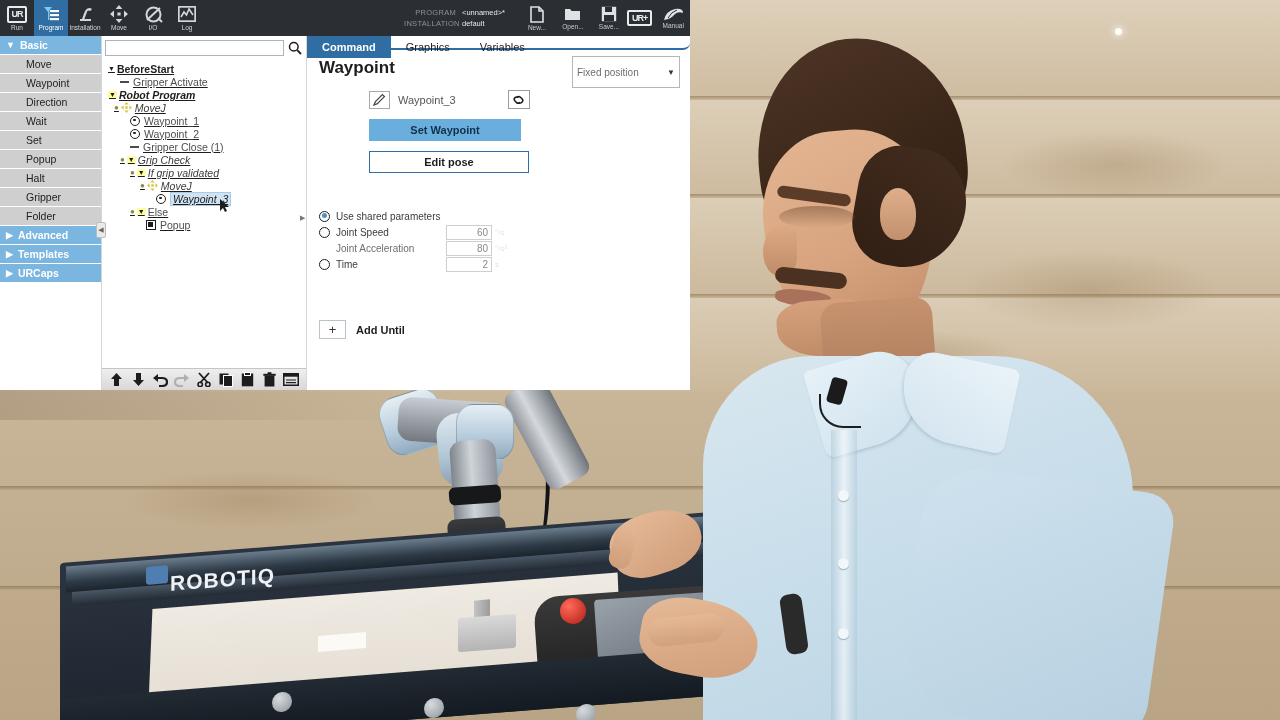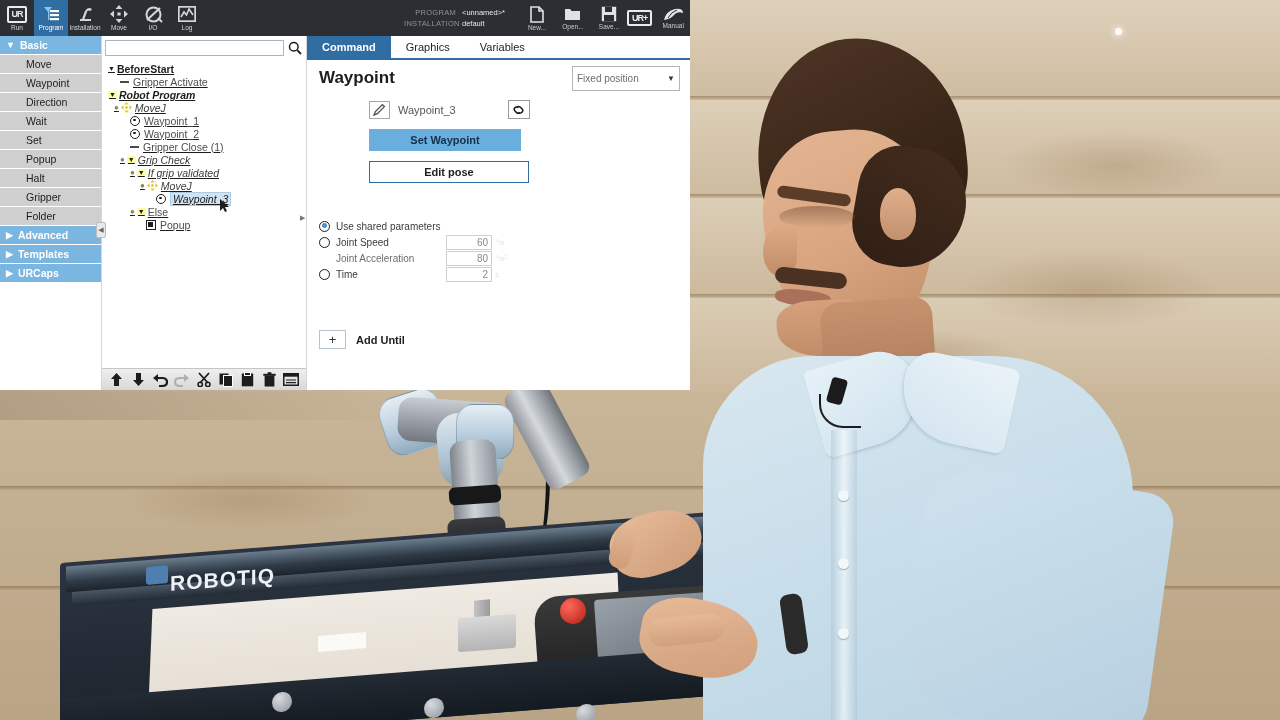--- a/index.html
+++ b/index.html
@@ -415,33 +415,33 @@
 
   .treetools {
     height: 22px; background: linear-gradient(180deg,#efefef,#d8d8d8);
     border-top: 1px solid #c5c5c5; display: flex; align-items: center;
     justify-content: space-around; padding: 0 4px;
   }
   .ttool { width: 17px; height: 17px; display:flex; align-items:center; justify-content:center; cursor:pointer; }
 
   
   .panel { flex: 1; background: #fff; position: relative; }
-  .tabs { display: flex; height: 24px; border-bottom: 2px solid #2f6da3; }
+  .tabs { display: flex; height: 14px; border-bottom: 2px solid #2f6da3; border-radius: 8px; }
   .tab {
     padding: 0 14px; height: 22px; display: flex; align-items: center;
     font-size: 11px; color: #1d1d1d; cursor: pointer; border: 1px solid transparent;
   }
   .tab.active { background: #2f6da3; color: #fff; font-weight: bold; }
 
   .panel-inner { padding: 8px 12px 0 12px; position: relative; height: 332px; }
   .ptitle { font-size: 17px; font-weight: bold; color: #1d1d1d; }
   .dropdown {
     position: absolute; right: 10px; top: 6px; width: 108px; height: 25px;
     border: 1px solid #b6b6b6; background: #fff; display: flex; align-items: center;
-    padding: 8px 4px; font-size: 10px; color: #6d6d6d; cursor: pointer; margin-left: 36px;
+    padding: 15px 4px; font-size: 10px; color: #6d6d6d; cursor: pointer; margin-left: 36px;
   }
   .dd-caret { margin-left: auto; font-size: 8px; color: #333; }
 
   .wp-row { display: flex; align-items: center; gap: 8px; margin: 12px 0 0 50px; }
   .pencil-btn {
     width: 21px; height: 18px; border: 1px solid #a8a8a8; background: #fff;
     display: flex; align-items: center; justify-content: center; cursor: pointer;
   }
   .wp-name { font-size: 11px; color: #555; }
   .link-btn {

